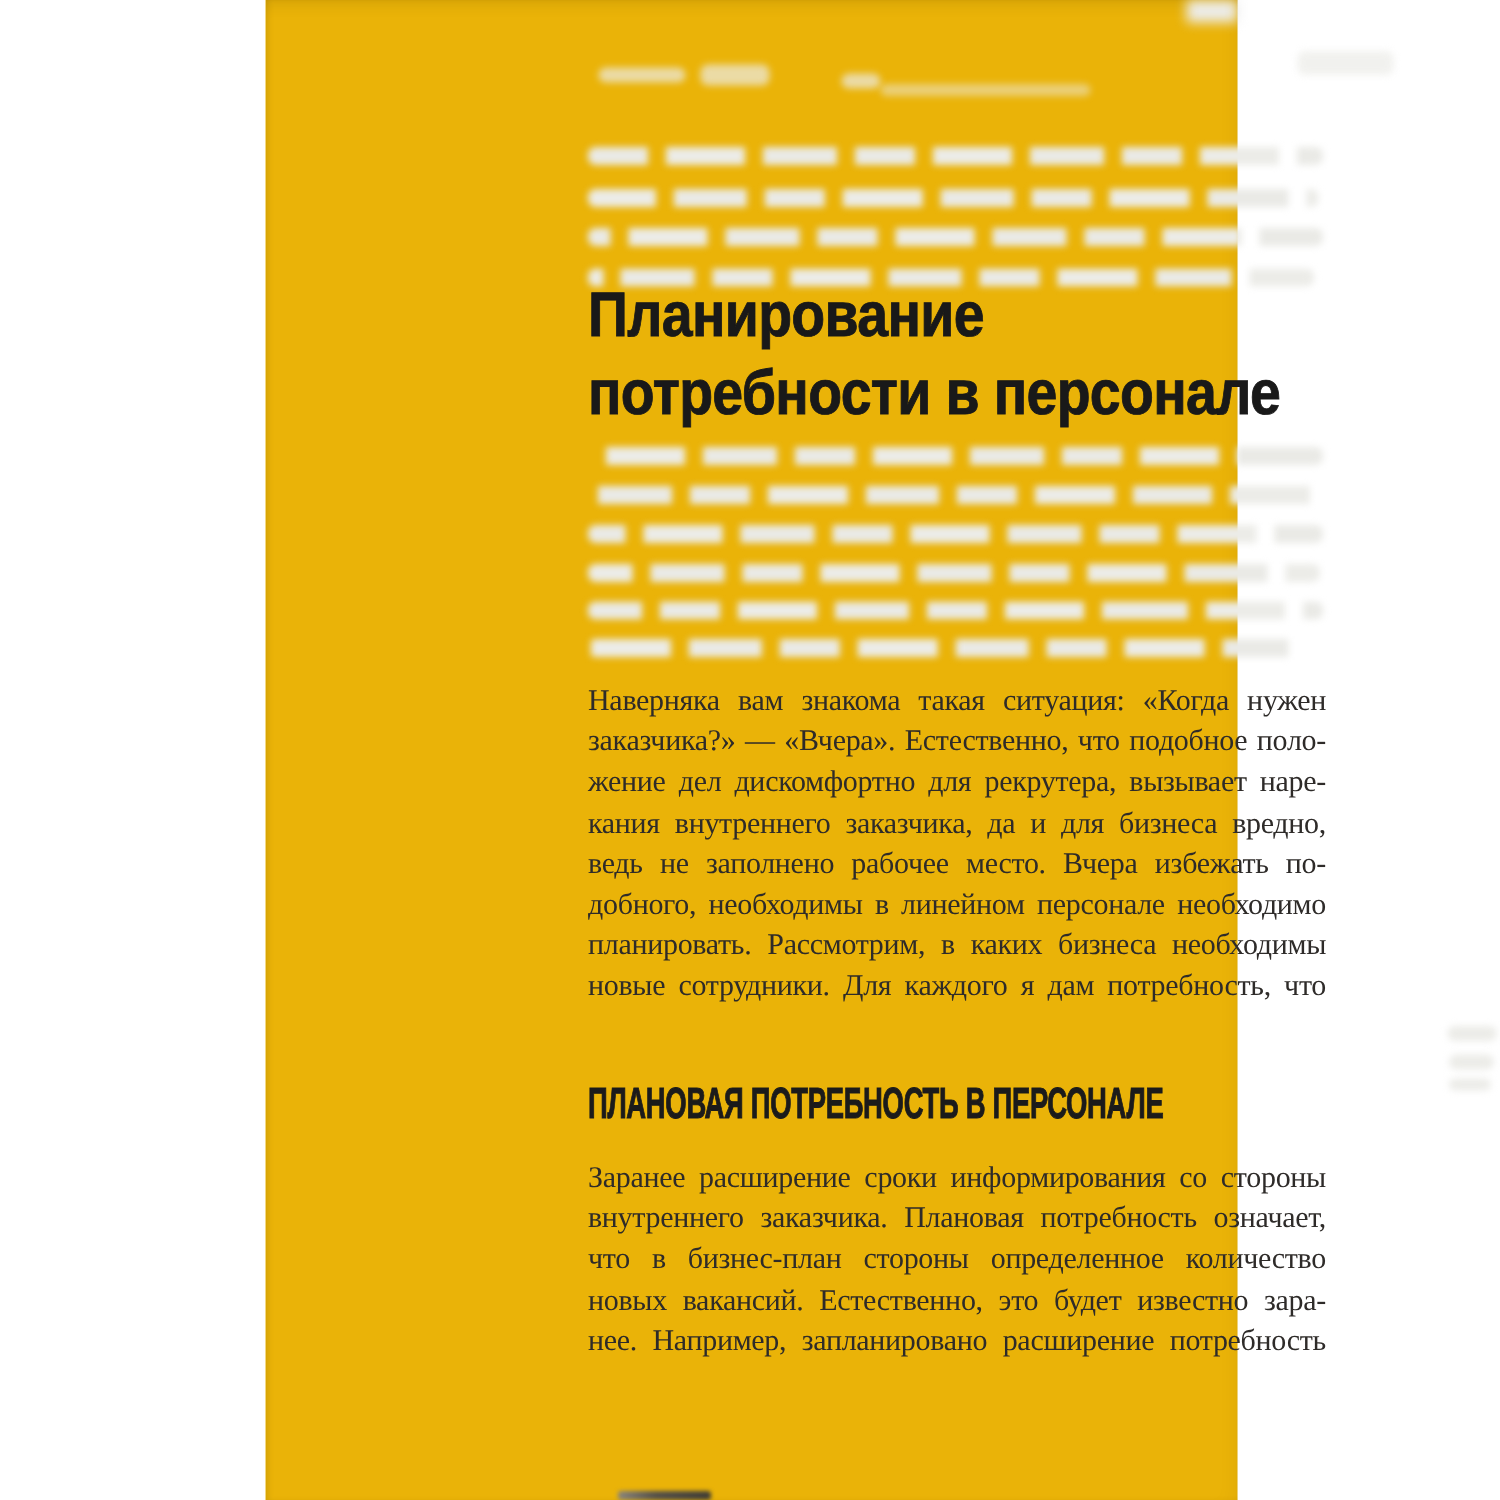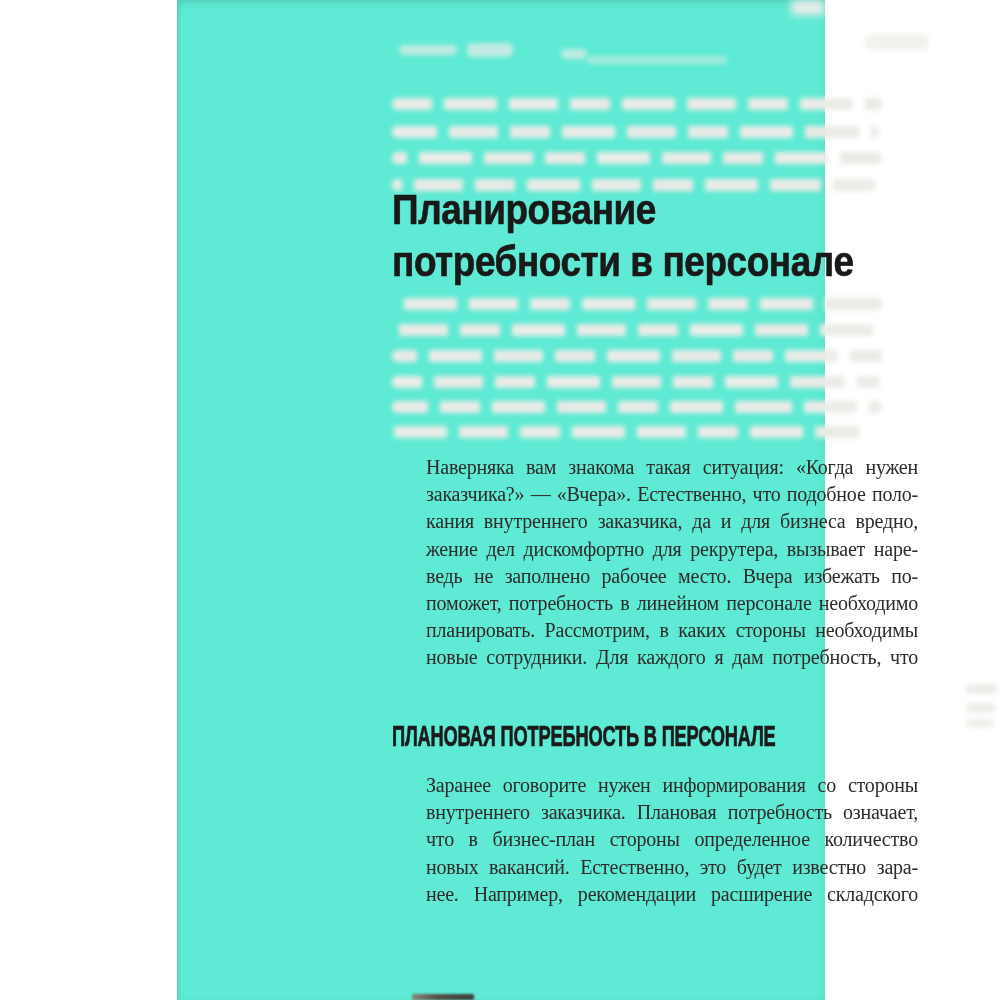--- a/index.html
+++ b/index.html
@@ -15,21 +15,21 @@
     height: 1000px;
     background: #ffffff;
   }
   
   .page {
     position: absolute;
     left: 177px;
     top: 0;
     width: 648px;
     height: 1000px;
-    background: #5eead4;
+    background: #eab308;
     box-shadow:
       inset 3px 0 5px -2px rgba(0,0,0,0.13),
       inset 0 10px 10px -7px rgba(0,0,0,0.09),
       inset -10px 0 16px -12px rgba(0,0,0,0.07);
   }
   .corner-shade {
     position: absolute;
     top: 0;
     right: 0;
     width: 34px;
@@ -75,21 +75,20 @@
   
   .para {
     position: absolute;
     left: 215px;
     width: 492px;
     font-family: "Liberation Serif", "DejaVu Serif", serif;
     font-size: 20px;
     line-height: 27.2px;
     letter-spacing: -0.2px;
     color: #2e2b29;
-    margin-left: 34px;
   }
   .para-intro   { top: 454px; }
   .para-section { top: 772px; }
   .line {
     height: 27.2px;
     text-align: justify;
     text-align-last: justify;
     white-space: normal;
   }
   .line.flush-left { text-align-last: left; }
@@ -153,34 +152,34 @@
     <div class="ghost blob" style="left:789px; top:719px; width:28px; height:8px;"></div>
 
     <h1 class="title">
       <span class="t-line">Планирование</span>
       <span class="t-line">потребности в персонале</span>
     </h1>
 
     <div class="para para-intro">
       <div class="line">Наверняка вам знакома такая ситуация: «Когда нужен</div>
       <div class="line">заказчика?» — «Вчера». Естественно, что подобное поло-</div>
+      <div class="line">жение дел дискомфортно для рекрутера, вызывает наре-</div>
       <div class="line">кания внутреннего заказчика, да и для бизнеса вредно,</div>
-      <div class="line">жение дел дискомфортно для рекрутера, вызывает наре-</div>
       <div class="line">ведь не заполнено рабочее место. Вчера избежать по-</div>
-      <div class="line">поможет, потребность в линейном персонале необходимо</div>
-      <div class="line">планировать. Рассмотрим, в каких стороны необходимы</div>
+      <div class="line">добного, необходимы в линейном персонале необходимо</div>
+      <div class="line">планировать. Рассмотрим, в каких бизнеса необходимы</div>
       <div class="line">новые сотрудники. Для каждого я дам потребность, что</div>
     </div>
 
     <h2 class="subhead">ПЛАНОВАЯ ПОТРЕБНОСТЬ В ПЕРСОНАЛЕ</h2>
 
     <div class="para para-section">
-      <div class="line">Заранее оговорите нужен информирования со стороны</div>
+      <div class="line">Заранее расширение сроки информирования со стороны</div>
       <div class="line">внутреннего заказчика. Плановая потребность означает,</div>
       <div class="line">что в бизнес-план стороны определенное количество</div>
       <div class="line">новых вакансий. Естественно, это будет известно зара-</div>
-      <div class="line">нее. Например, рекомендации расширение складского</div>
+      <div class="line">нее. Например, запланировано расширение потребность</div>
     </div>
 
     <div class="smudge"></div>
 
   </div>
 </div>
 
 </body></html>

